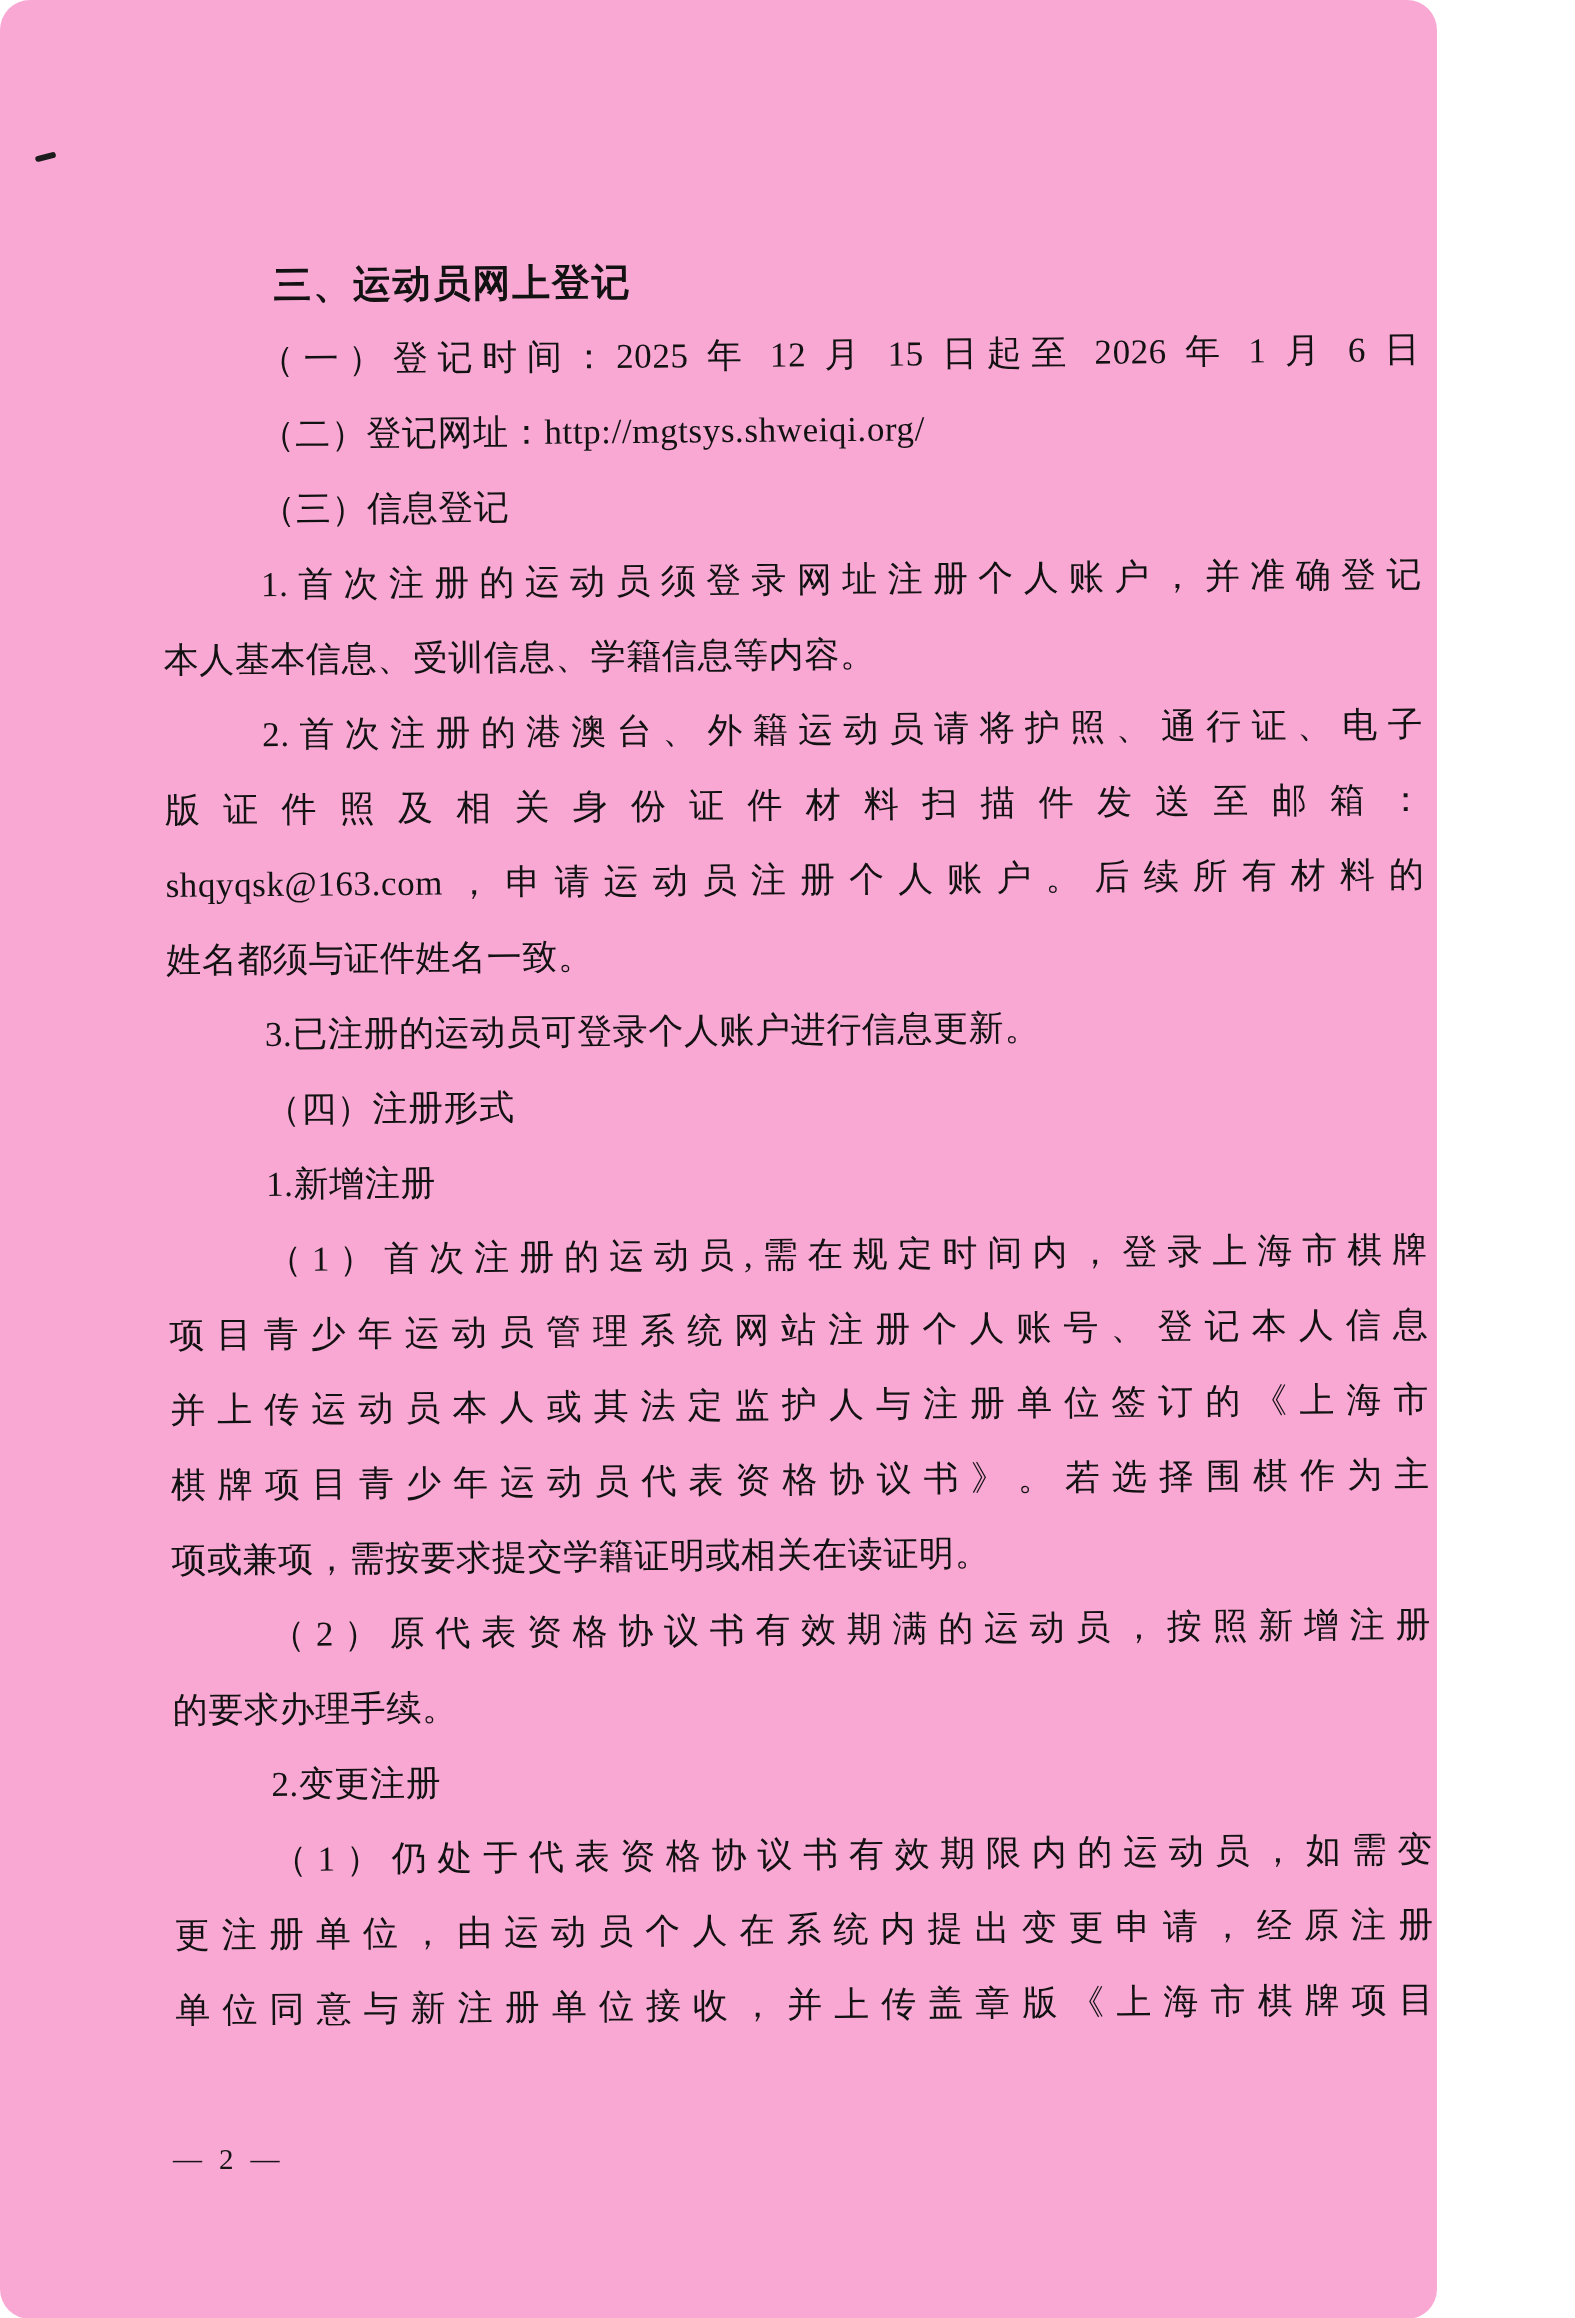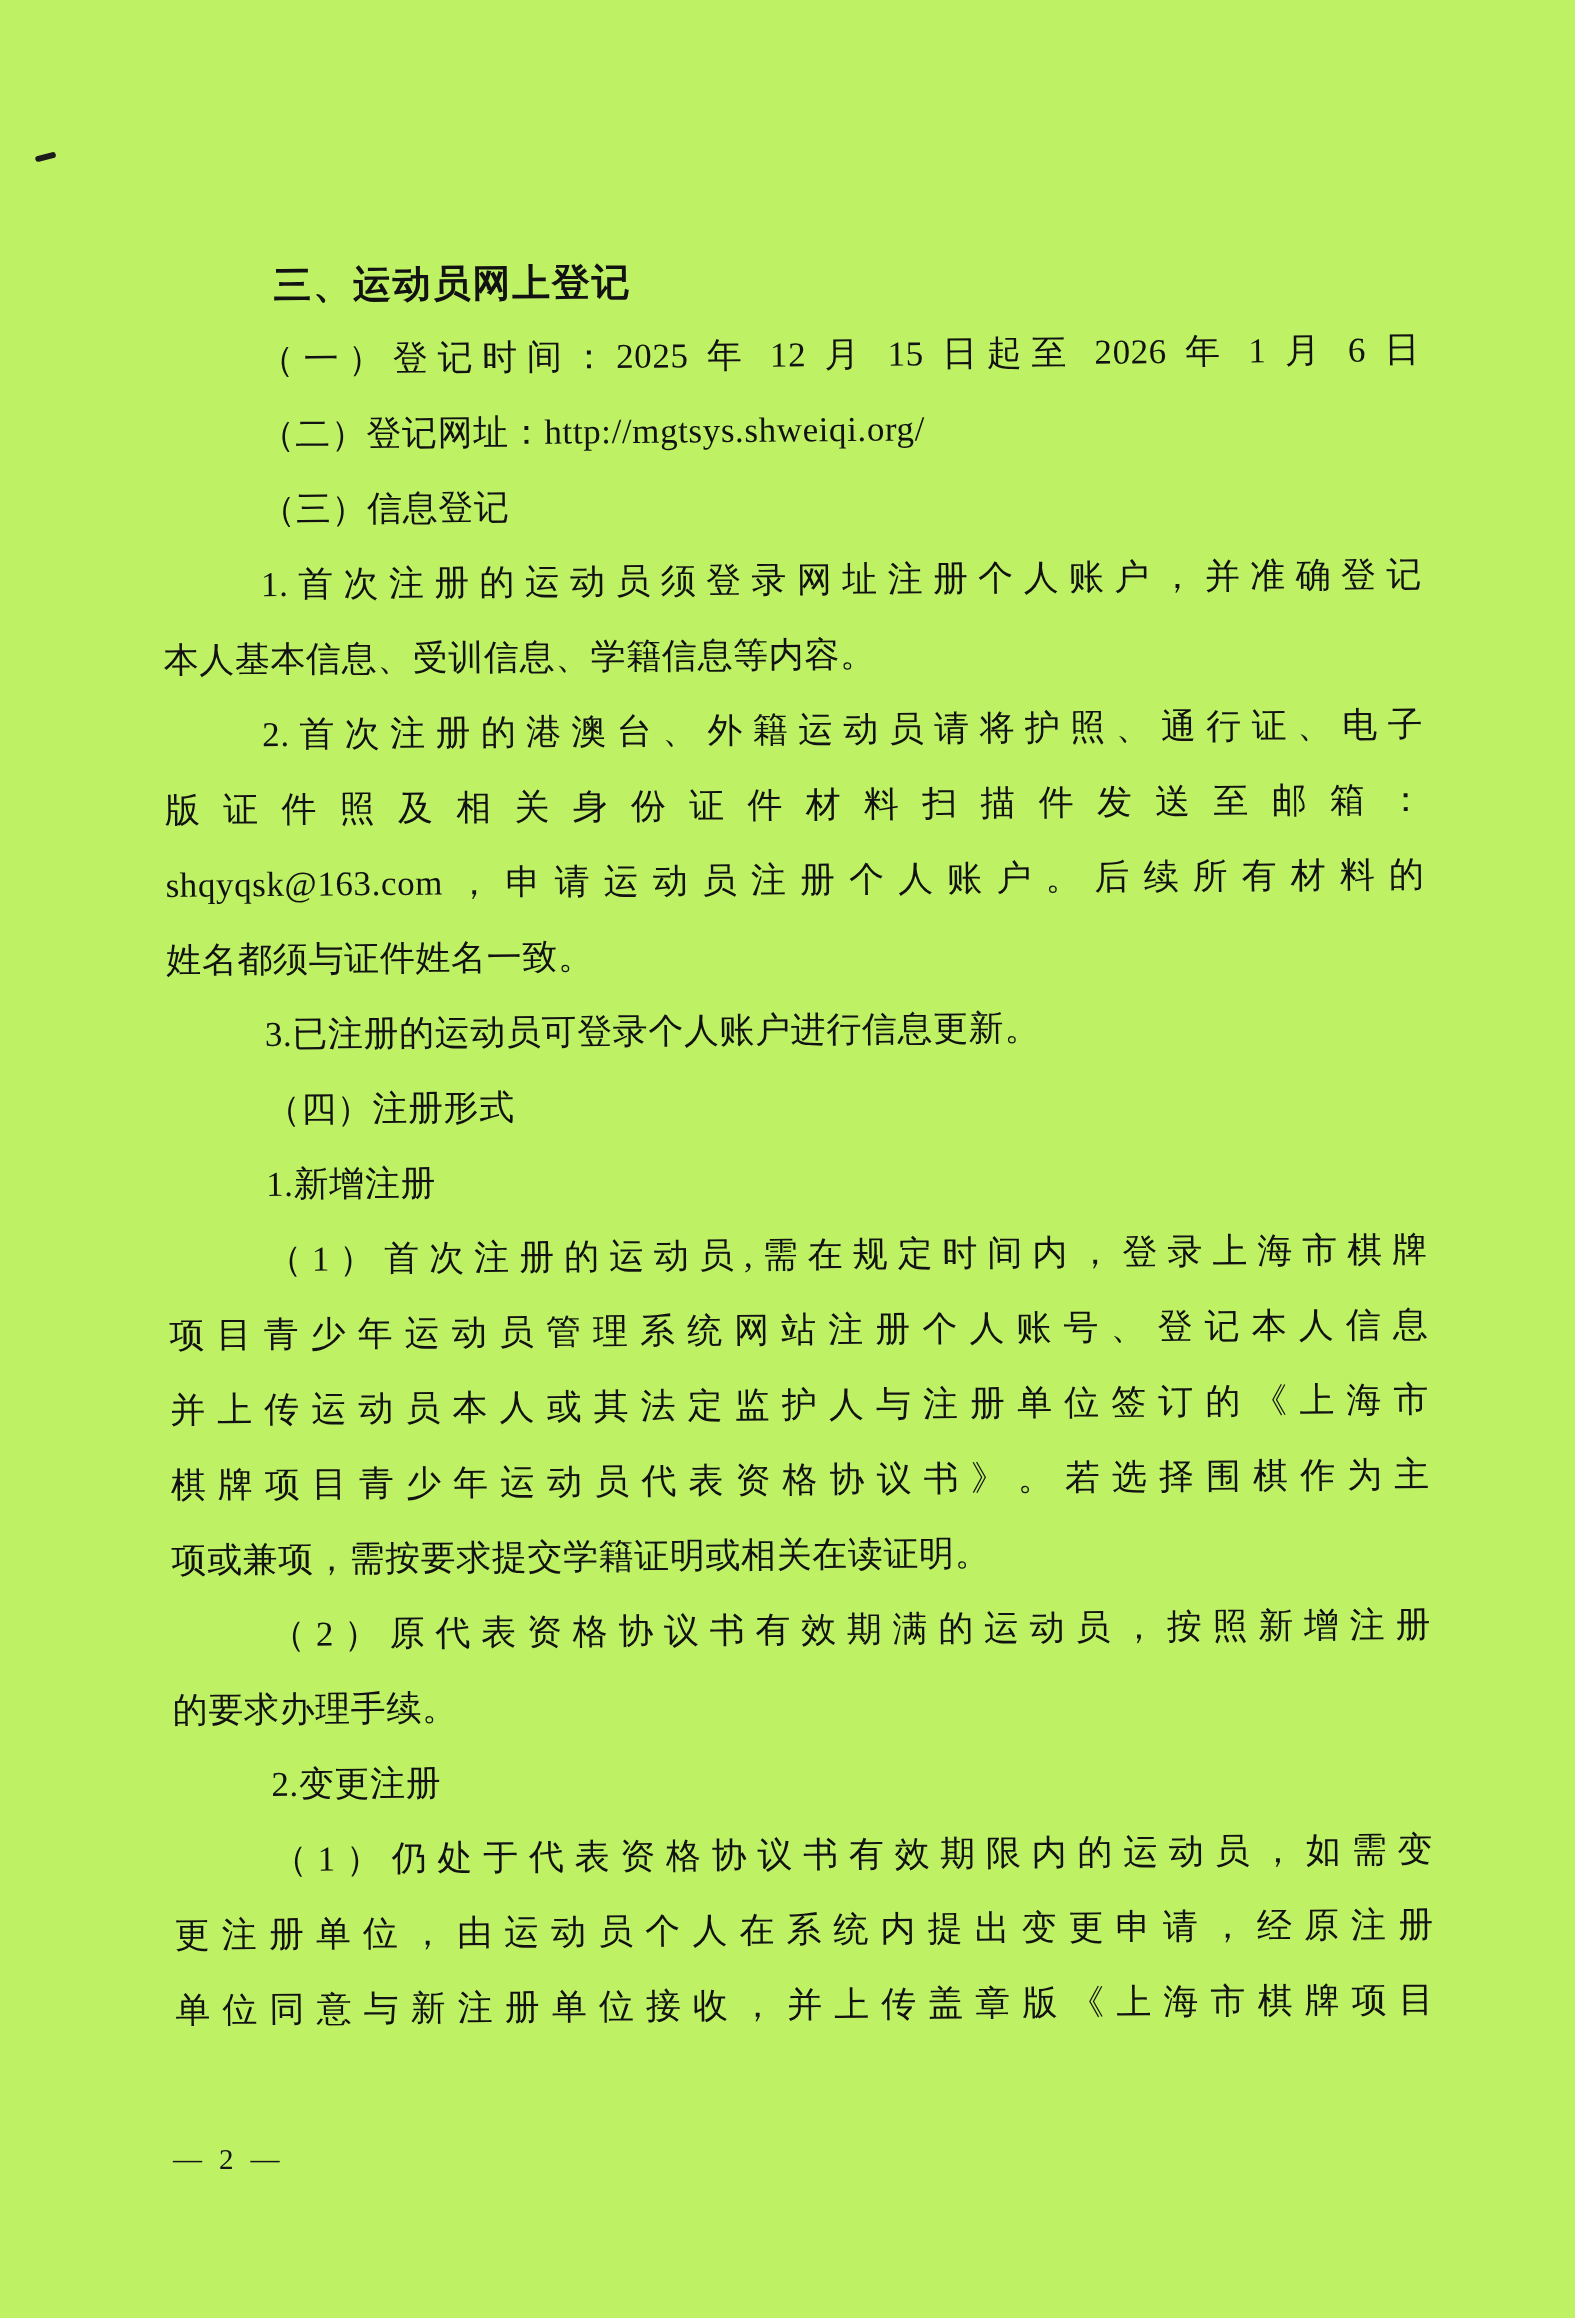--- a/index.html
+++ b/index.html
@@ -2,26 +2,27 @@
 <html style="font-size:9.8px"><head>
 <meta charset="utf-8">
 <style>
   html, body {
     margin: 0;
     padding: 0;
     background: #ffffff;
   }
   .page {
     position: relative;
-    width: 1575px;
+    width: 1437px;
     height: 2319px;
-    background: #bef264;
+    background: #f9a8d4;
     overflow: hidden;
     font-family: "Liberation Serif", "DejaVu Serif", serif;
     color: #121212;
+    border-radius: 30px;
   }
   .scan-artifact {
     position: absolute;
     left: 35px;
     top: 154px;
     width: 21px;
     height: 5.5px;
     background: #1c1c1c;
     border-radius: 3.1px;
     transform: rotate(-14deg);

